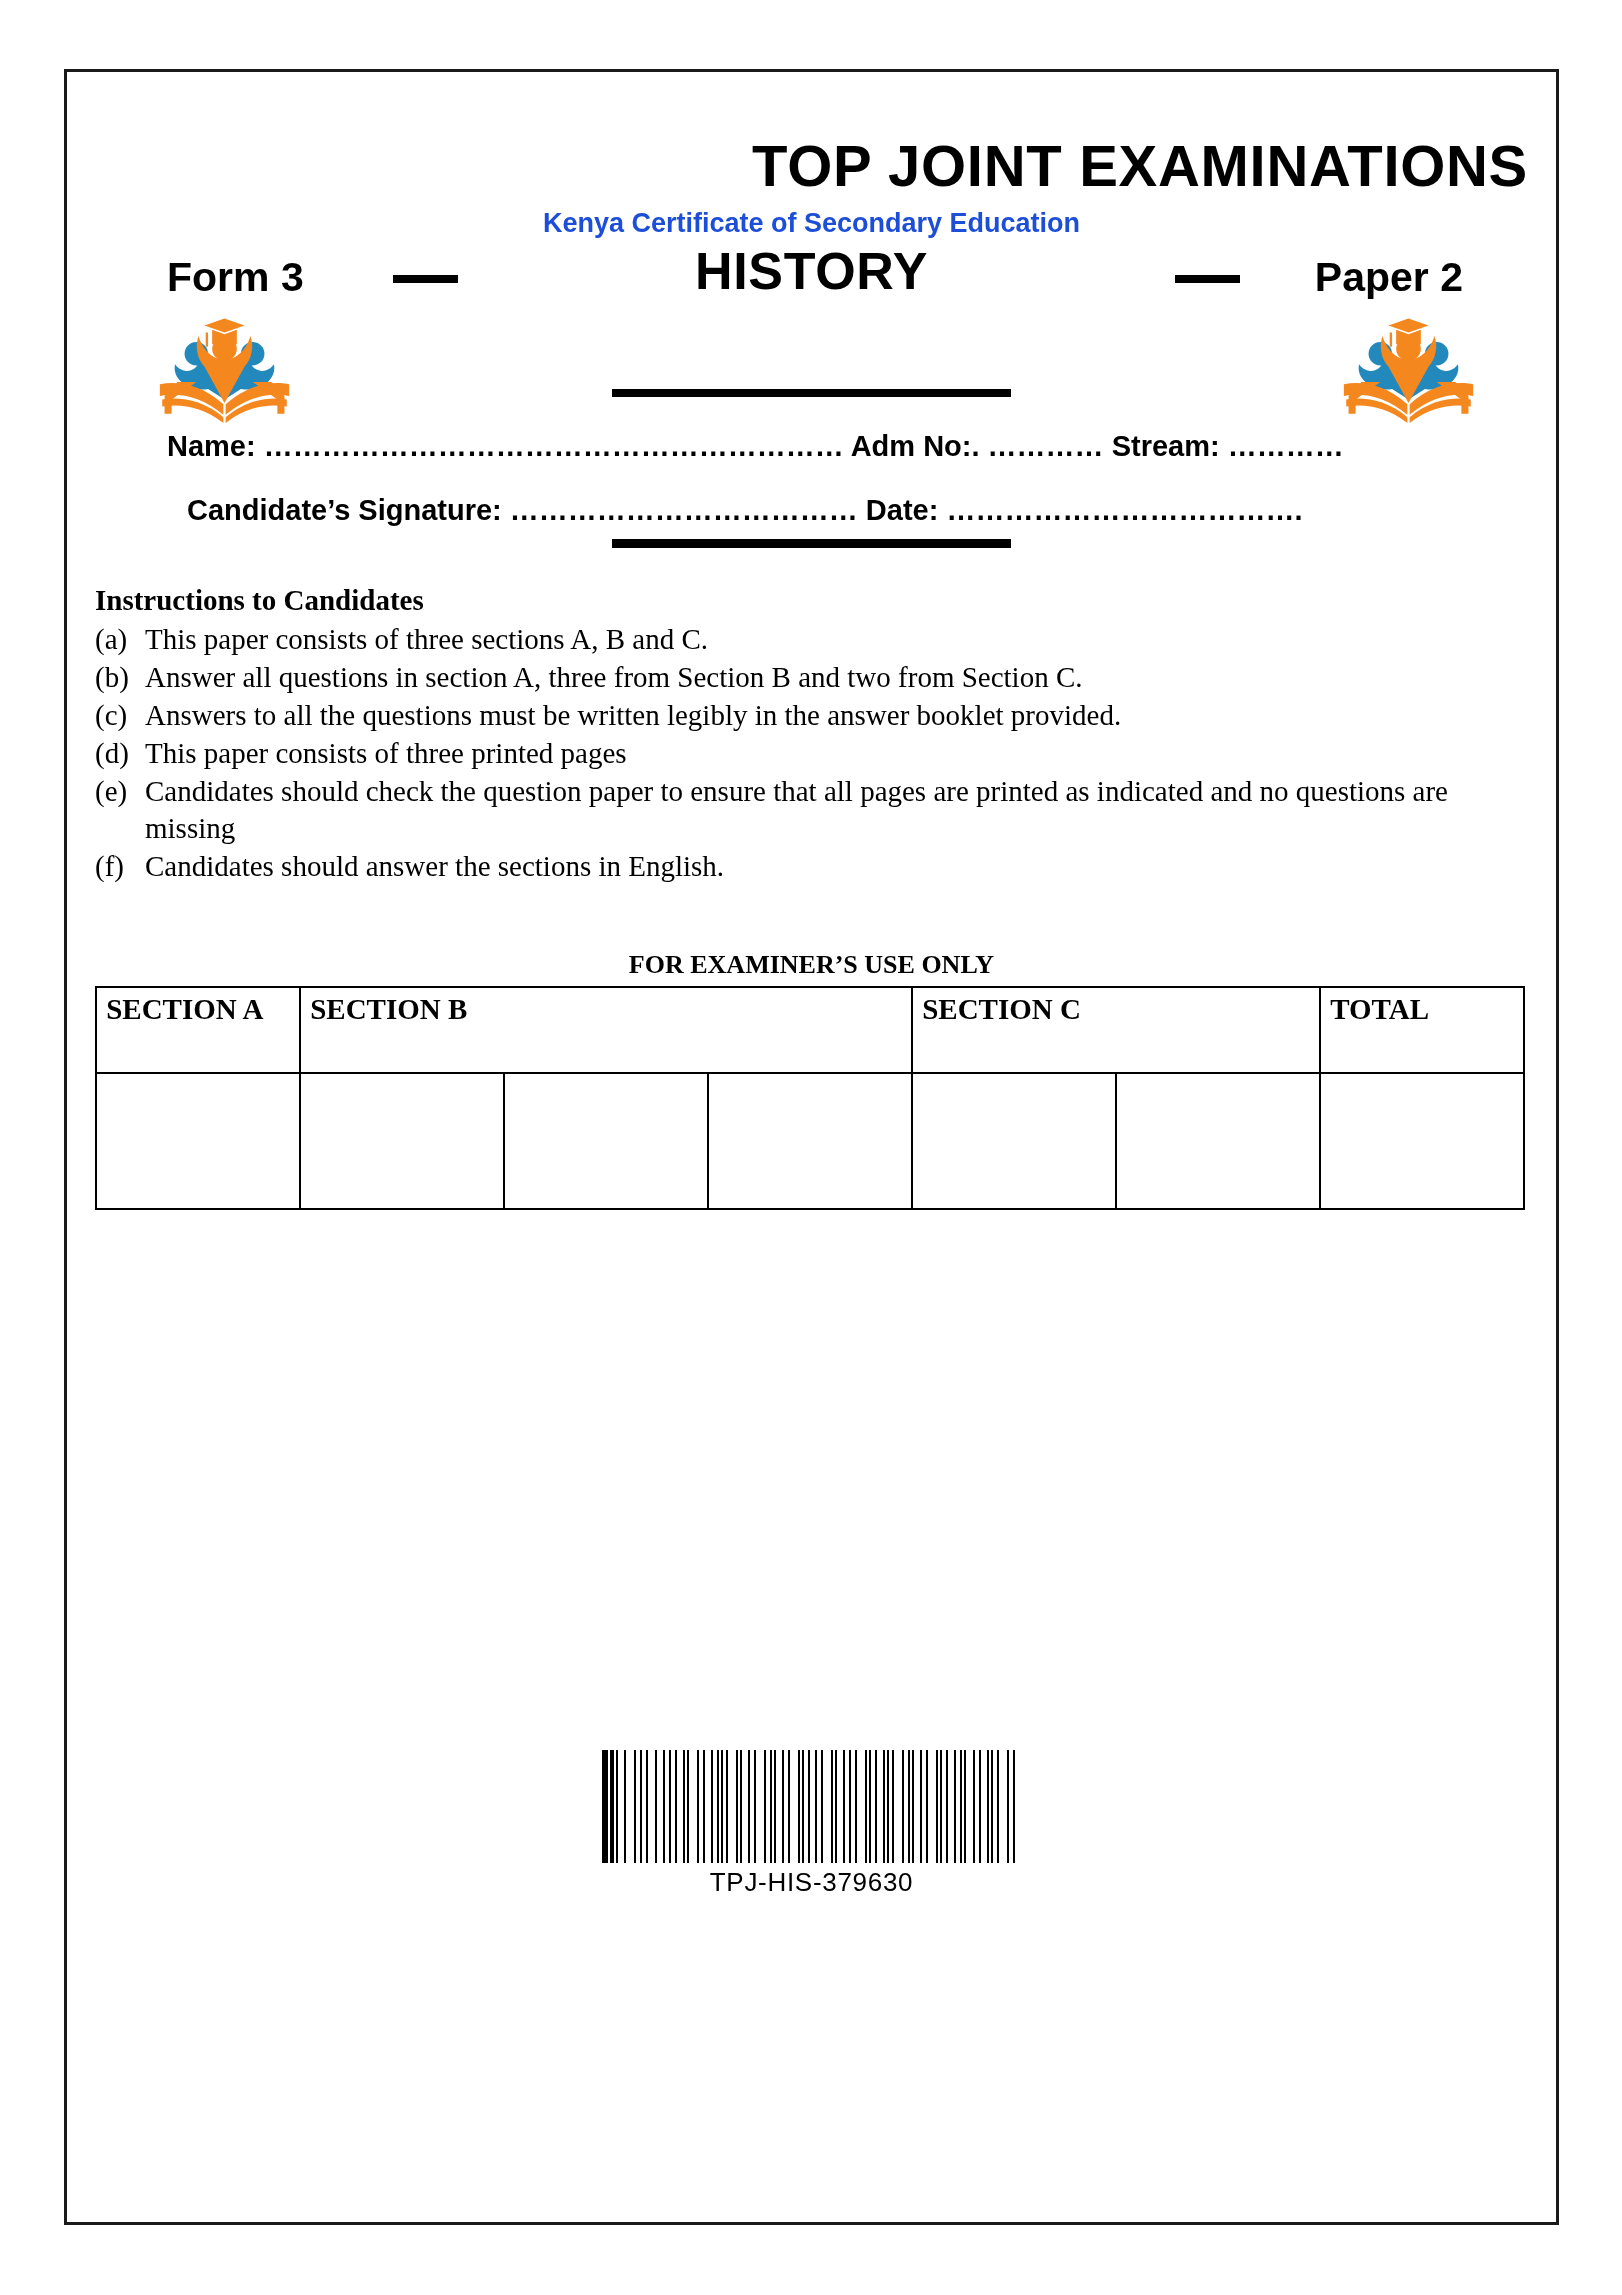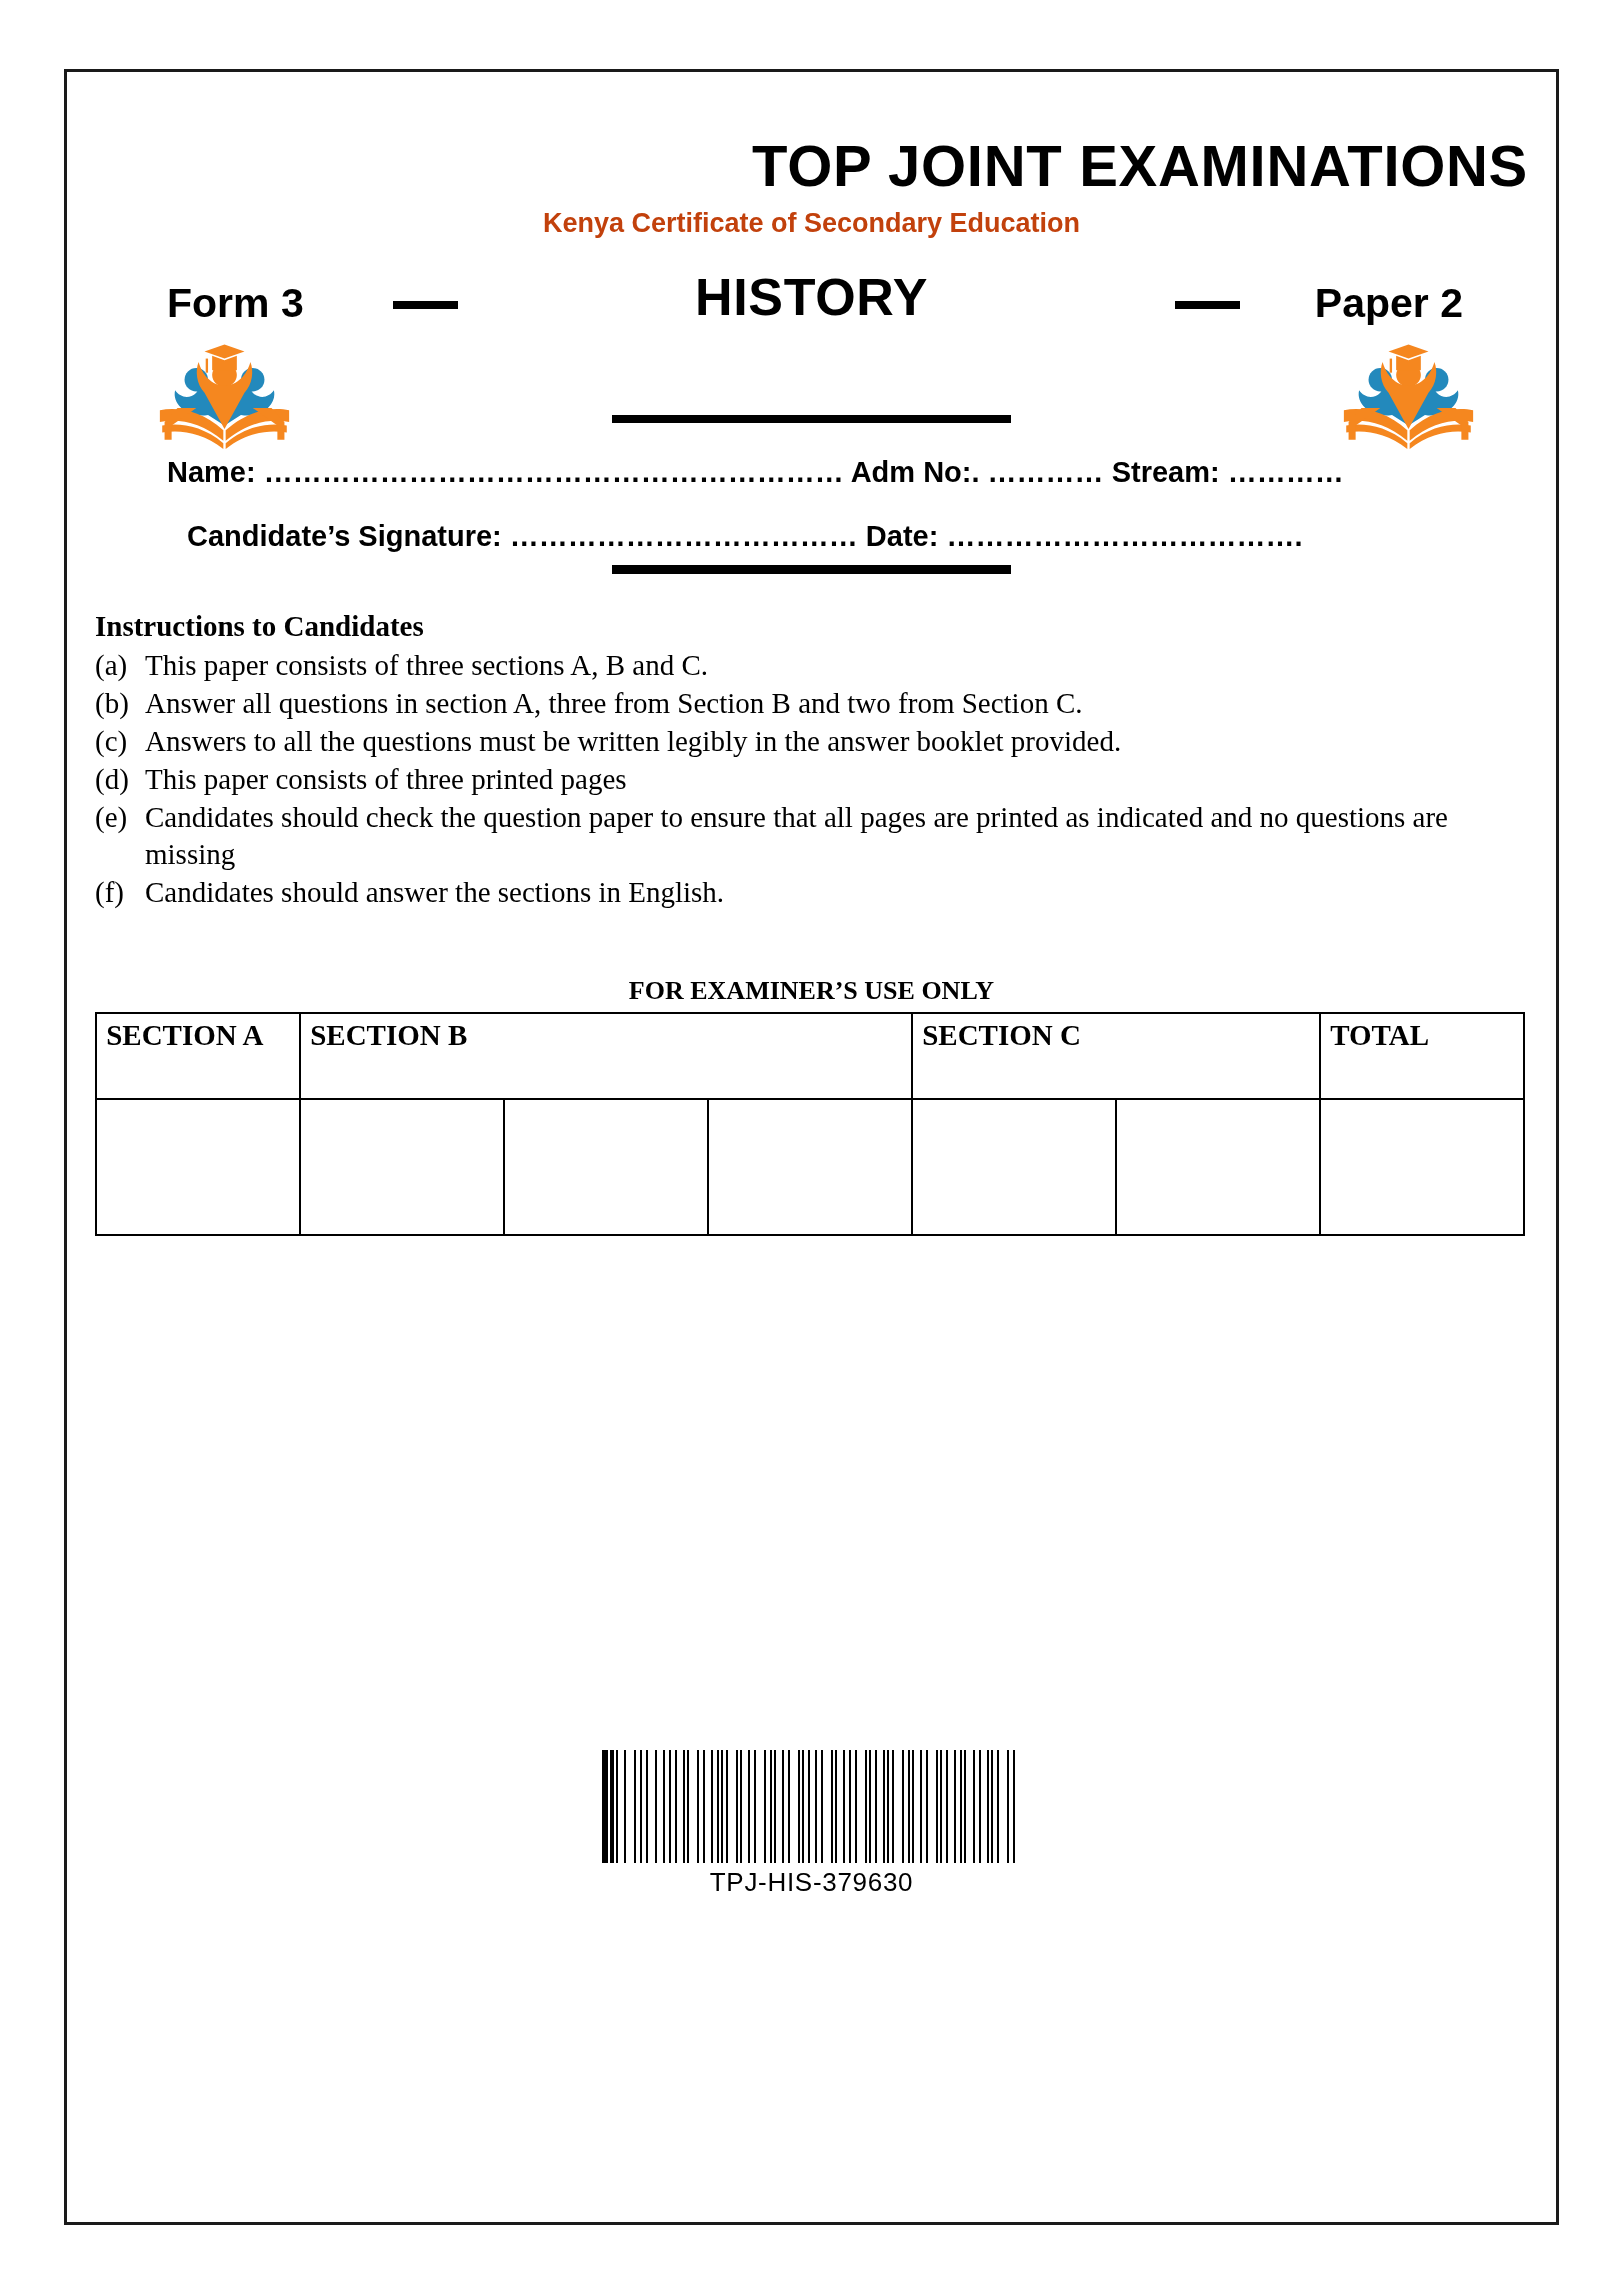--- a/index.html
+++ b/index.html
@@ -41,27 +41,27 @@
     line-height: 1.0;
     margin-top: 39px;
     color: #000;
   }
   .exam-subtitle {
     text-align: center;
     font-family: "Liberation Sans", sans-serif;
     font-weight: bold;
     font-size: 27px;
     margin-top: 13px;
-    color: #c2410c;
+    color: #1d4ed8;
   }
 
   .title-row {
     position: relative;
     height: 157px;
-    margin-top: 28px;
+    margin-top: 2px;
   }
   .form-label {
     position: absolute;
     left: 72px;
     top: 13px;
     font-family: "Liberation Sans", sans-serif;
     font-weight: bold;
     font-size: 41px;
     color: #000;
   }

